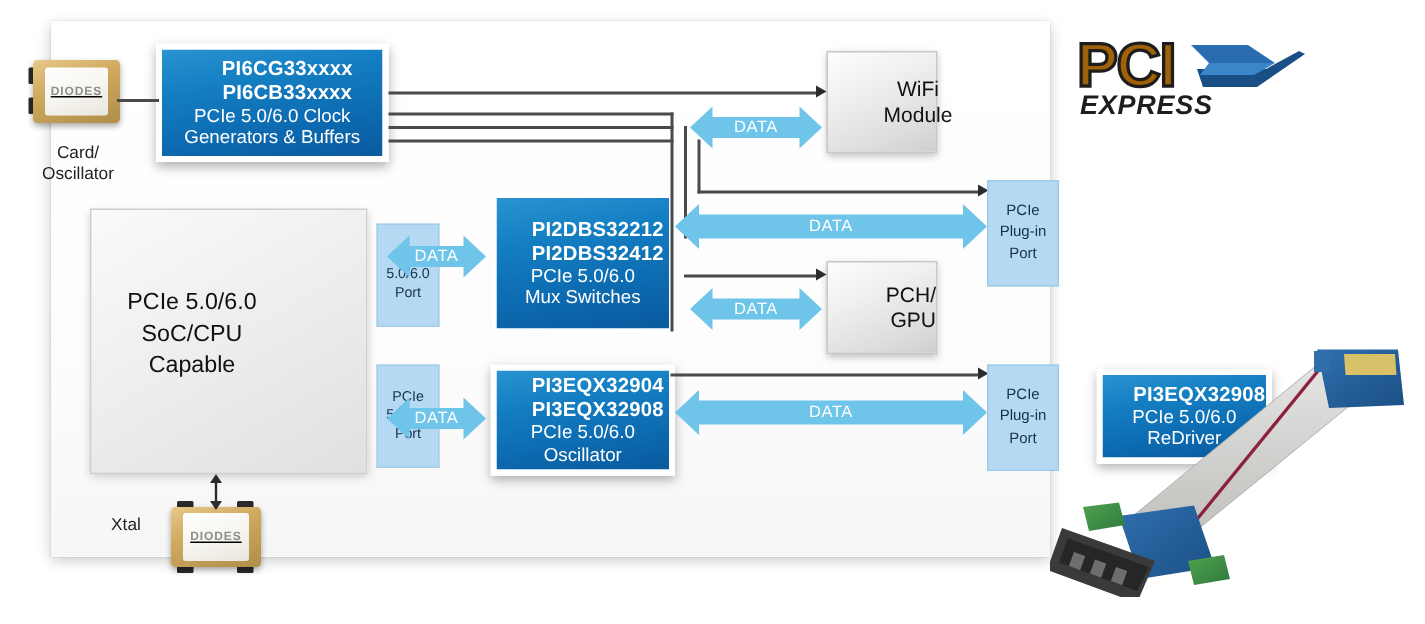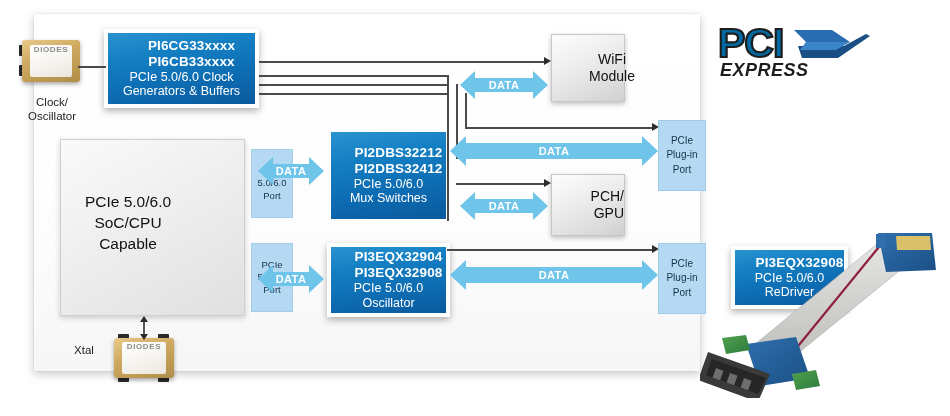--- a/index.html
+++ b/index.html
@@ -94,52 +94,52 @@
     position: absolute; width: 0; height: 0; z-index: 4;
     border-top: 4px solid transparent; border-bottom: 4px solid transparent;
     border-left: 7px solid #2c2c2c;
   }
 
   
   .data-arrow { position: absolute; z-index: 5; }
   .data-arrow .txt {
     position: absolute; inset: 0; display: flex;
     align-items: center; justify-content: center;
-    color: #ffffff; font-weight: bold; font-size: 11px; letter-spacing: .4px;
+    color: #ffffff; font-weight: normal; font-size: 11px; letter-spacing: .4px;
   }
 
   
   .xtal { position: absolute; }
   .xtal .pkg {
     position: absolute; inset: 0;
     background: linear-gradient(160deg,#e8c98a 0%,#cfa95f 40%,#b08e48 100%);
     border-radius: 3px;
     box-shadow: 0 2px 4px rgba(0,0,0,.35);
   }
   .xtal .lid {
     position: absolute; left: 13%; top: 11%; width: 74%; height: 78%;
     background: linear-gradient(160deg,#ffffff 0%,#f7f5f0 50%,#e9e6de 100%);
     border-radius: 2px;
-    display: flex; align-items: flex-start; justify-content: center;
+    display: flex; align-items: center; justify-content: center; text-decoration: underline;
   }
   .xtal .lid span { font-size: 8px; font-weight: bold; color: #8d8d8d; letter-spacing: .6px; }
   .xtal .pad {
     position: absolute; width: 9px; height: 11px; background: #2a2a2a; border-radius: 1px;
   }
   .xtal-cap { position: absolute; text-align: center; font-size: 11.5px; color: #222; line-height: 1.2; }
 
   
   #riser { position: absolute; left: 700px; top: 228px; width: 250px; height: 170px; z-index: 2; }
 
   
   #logo { position: absolute; left: 718px; top: 24px; width: 152px; height: 62px; }
   #logo .pci {
     position: absolute; left: 0; top: -4px;
     font-size: 41px; font-weight: bold; letter-spacing: -1px;
-    color: #0369a1;
+    color: #a16207;
     -webkit-text-stroke: 2.2px #1d1d1d;
     font-family: "Liberation Sans", sans-serif;
   }
   #logo .express {
     position: absolute; left: 2px; top: 36px;
     font-size: 18px; font-weight: bold; font-style: italic;
     letter-spacing: .5px; color: #1d1d1d;
   }
 </style>
 </head>
@@ -276,21 +276,21 @@
 
   <div class="xtal" style="left:22px; top:40px; width:58px; height:42px;">
     <div class="pad" style="left:-3px; top:5px;"></div>
     <div class="pad" style="left:-3px; top:25px;"></div>
     <div class="pkg"></div>
     <div class="lid">
       <span>DIODES</span>
     </div>
   </div>
   <div class="xtal-cap" style="left:12px; top:96px; width:80px;">
-    <div>Clock/</div>
+    <div>Card/</div>
     <div>Oscillator</div>
   </div>
 
   <div class="xtal" style="left:114px; top:338px; width:60px; height:40px;">
     <div class="pad" style="left:4px; top:-4px; width:11px; height:8px;"></div>
     <div class="pad" style="left:4px; top:36px; width:11px; height:8px;"></div>
     <div class="pad" style="left:44px; top:-4px; width:11px; height:8px;"></div>
     <div class="pad" style="left:44px; top:36px; width:11px; height:8px;"></div>
     <div class="pkg"></div>
     <div class="lid">

